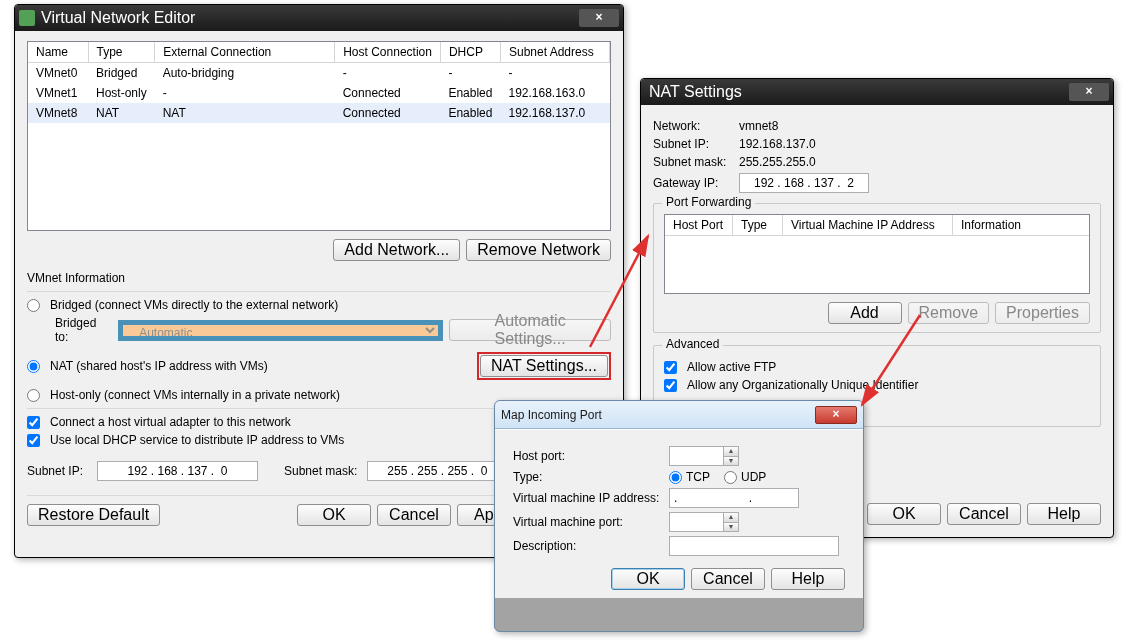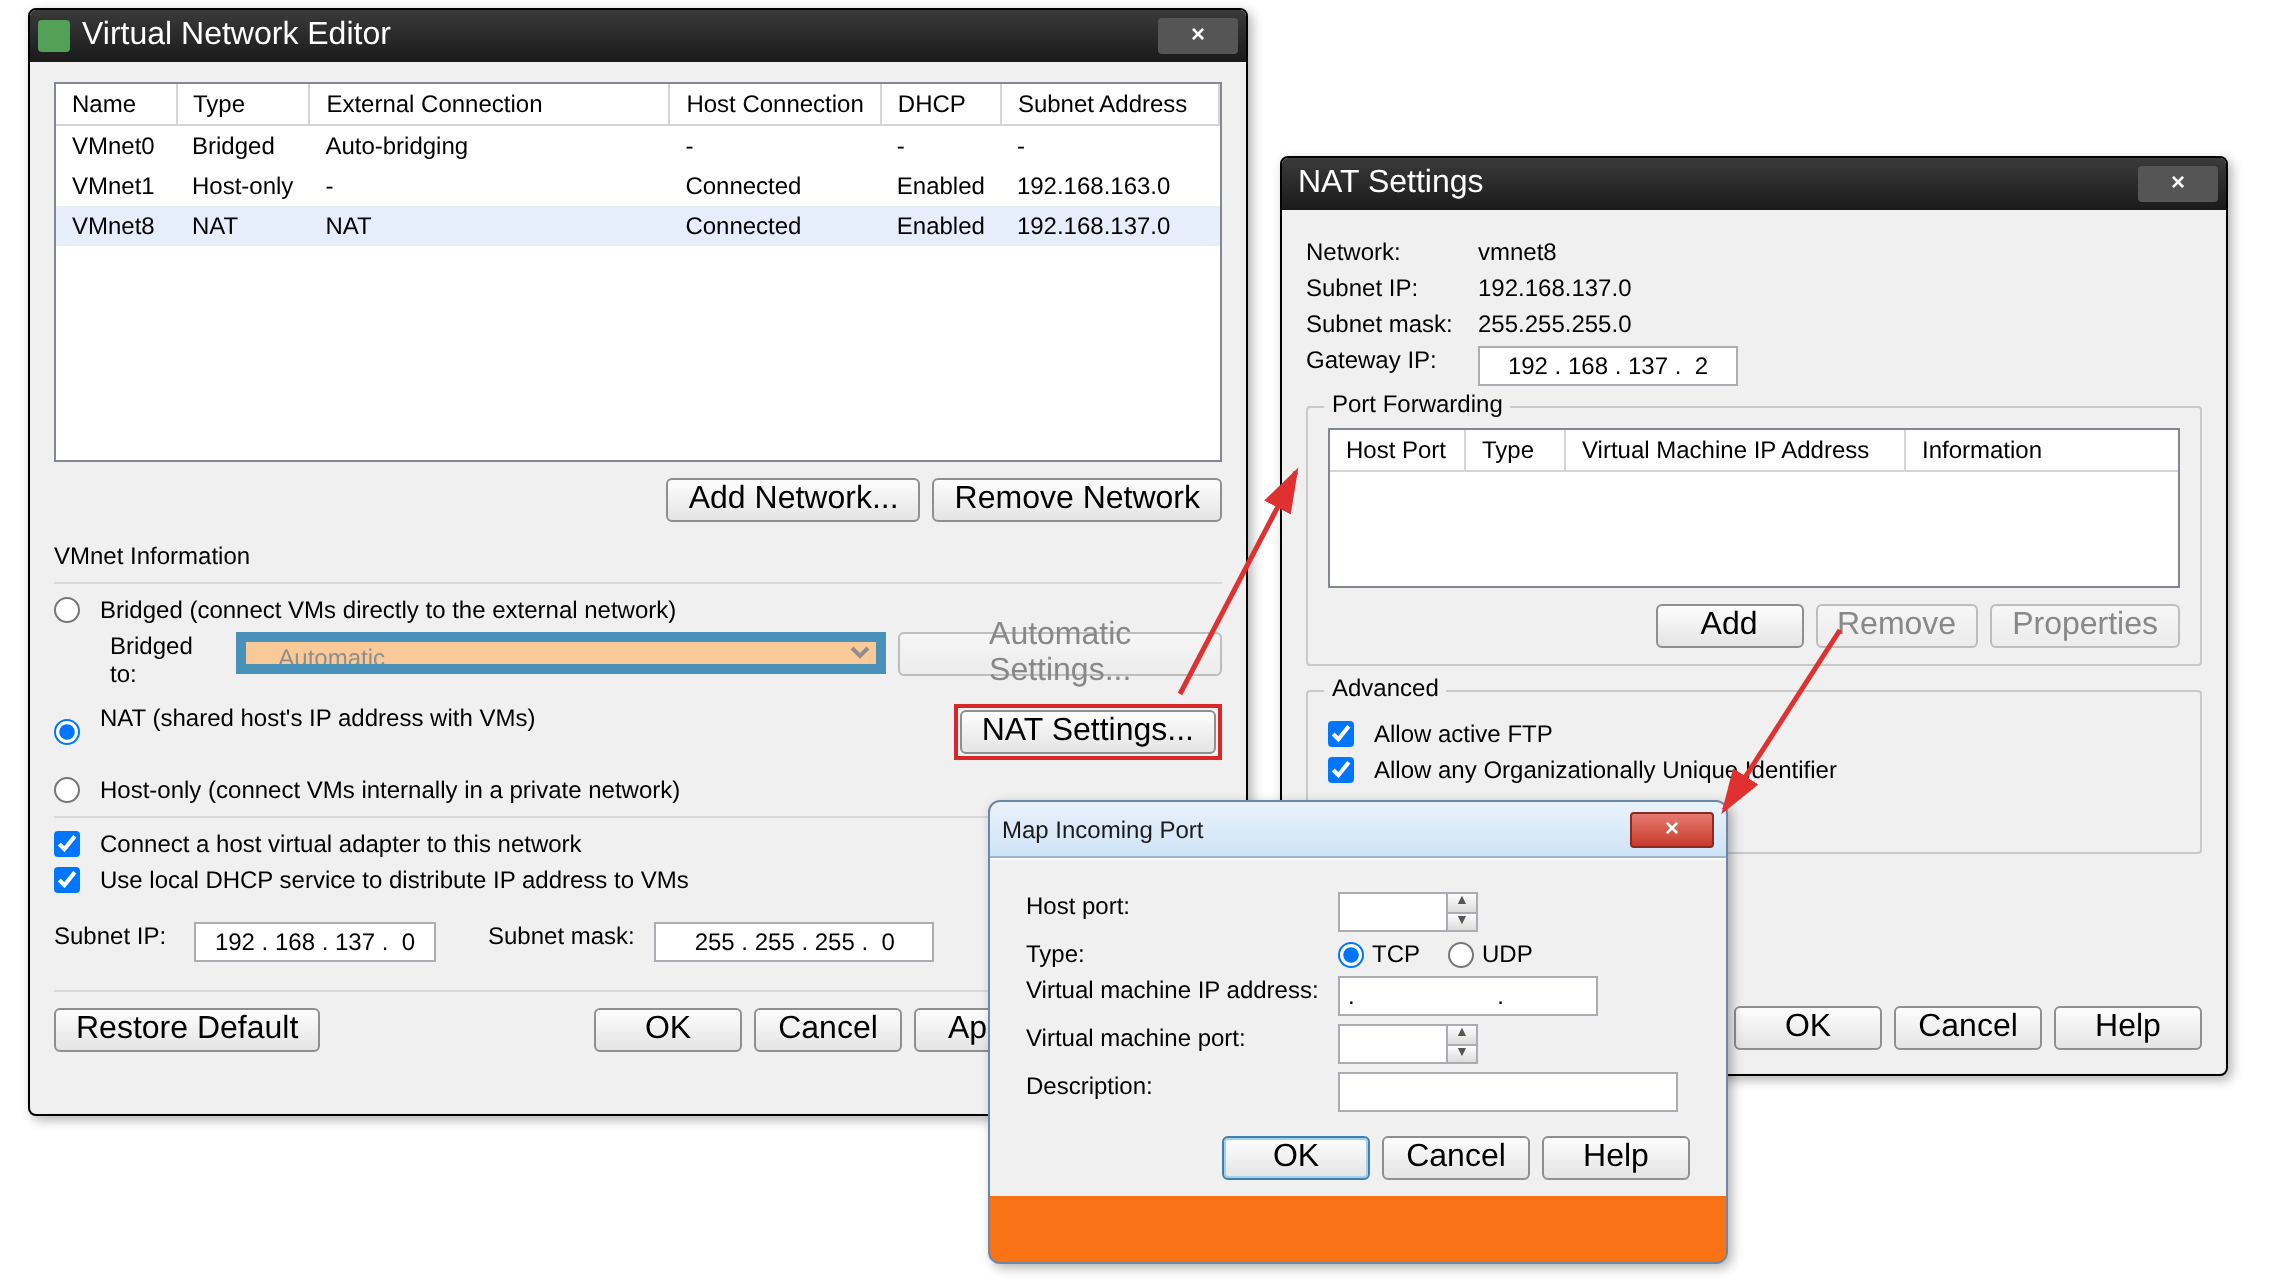--- a/index.html
+++ b/index.html
@@ -79,21 +79,21 @@
     min-width: 74px;
     padding: 0 10px;
     background: linear-gradient(#fdfdfd,#e4e4e4);
     border: 1px solid #8e8f8f;
     border-radius: 3px;
     font-size: 16px;
     cursor: pointer;
   }
   .btn.def { border-color:#3c7fb1; box-shadow: 0 0 0 1px #a6d0e7 inset;}
   .btn:disabled, .btn.disabled { color:#888; border-color:#bdbdbd; background:linear-gradient(#f6f6f6,#ececec); }
-  .row { display:flex; gap:6px; margin:4px 0;}
+  .row { display:flex; align-items:center; gap:6px; margin:4px 0;}
   .groupbox {
     border: 1px solid #c9c9c9;
     border-radius: 2px;
     padding: 10px 10px 8px 10px;
     margin-top: 6px;
     position: relative;
   }
   .groupbox > .legend {
     position: absolute;
     top: -9px; left: 8px;
@@ -135,21 +135,21 @@
   }
   .aero-title .title { flex:1; color:#1a1a1a; font-size:12px;}
   .aero-close {
     width:42px; height:18px;
     background: linear-gradient(#e67a70,#c83a2e);
     border:1px solid #8a2a20;
     border-radius:2px;
     color:#fff; text-align:center; line-height:15px; font-weight:bold;
     cursor:pointer;
   }
-  .window.aero { border:1px solid #6b88a8; border-radius:6px; background:#f97316;}
+  .window.aero { border:1px solid #6b88a8; border-radius:6px; background:#a3a3a3;}
   .window.aero .content{ background:#f0f0f0; border-top:1px solid #fff; padding:12px 18px 8px;}
   .pf-table {
     border:1px solid #828790; background:#fff; height:80px;
   }
   .pf-table .hdr { display:flex; border-bottom:1px solid #d5d5d5;}
   .pf-table .hdr div { padding:3px 8px; border-right:1px solid #d5d5d5; font-size:12px;}
 </style>
 </head>
 <body>
 
@@ -238,21 +238,21 @@
       <input type="checkbox" checked="" style="">
       <span>Connect a host virtual adapter to this network</span>
     </div>
     <div class="row">
       <input type="checkbox" checked="" style="">
       <span>Use local DHCP service to distribute IP address to VMs</span>
     </div>
 
     <div class="row" style="margin-top:14px;">
       <span style="width:64px">Subnet IP:</span>
-      <input type="text" class="field" style="width: 121px; text-align: center;" value="192 . 168 . 137 .  0">
+      <input type="text" class="field" style="width: 161px; text-align: center;" value="192 . 168 . 137 .  0">
       <span style="width:14px"></span>
       <span>Subnet mask:</span>
       <input type="text" class="field" style="width: 140px; text-align: center; margin-left: 4px;" value="255 . 255 . 255 .  0">
     </div>
   </div>
   <div class="hr" style="margin:0 12px;"></div>
   <div style="display:flex; align-items:center; padding:8px 12px 12px;">
     <button class="btn" style="min-width:100px">Restore Default</button>
     <div style="flex:1"></div>
     <button class="btn" style="min-width:74px; margin-left:6px;">OK</button>

